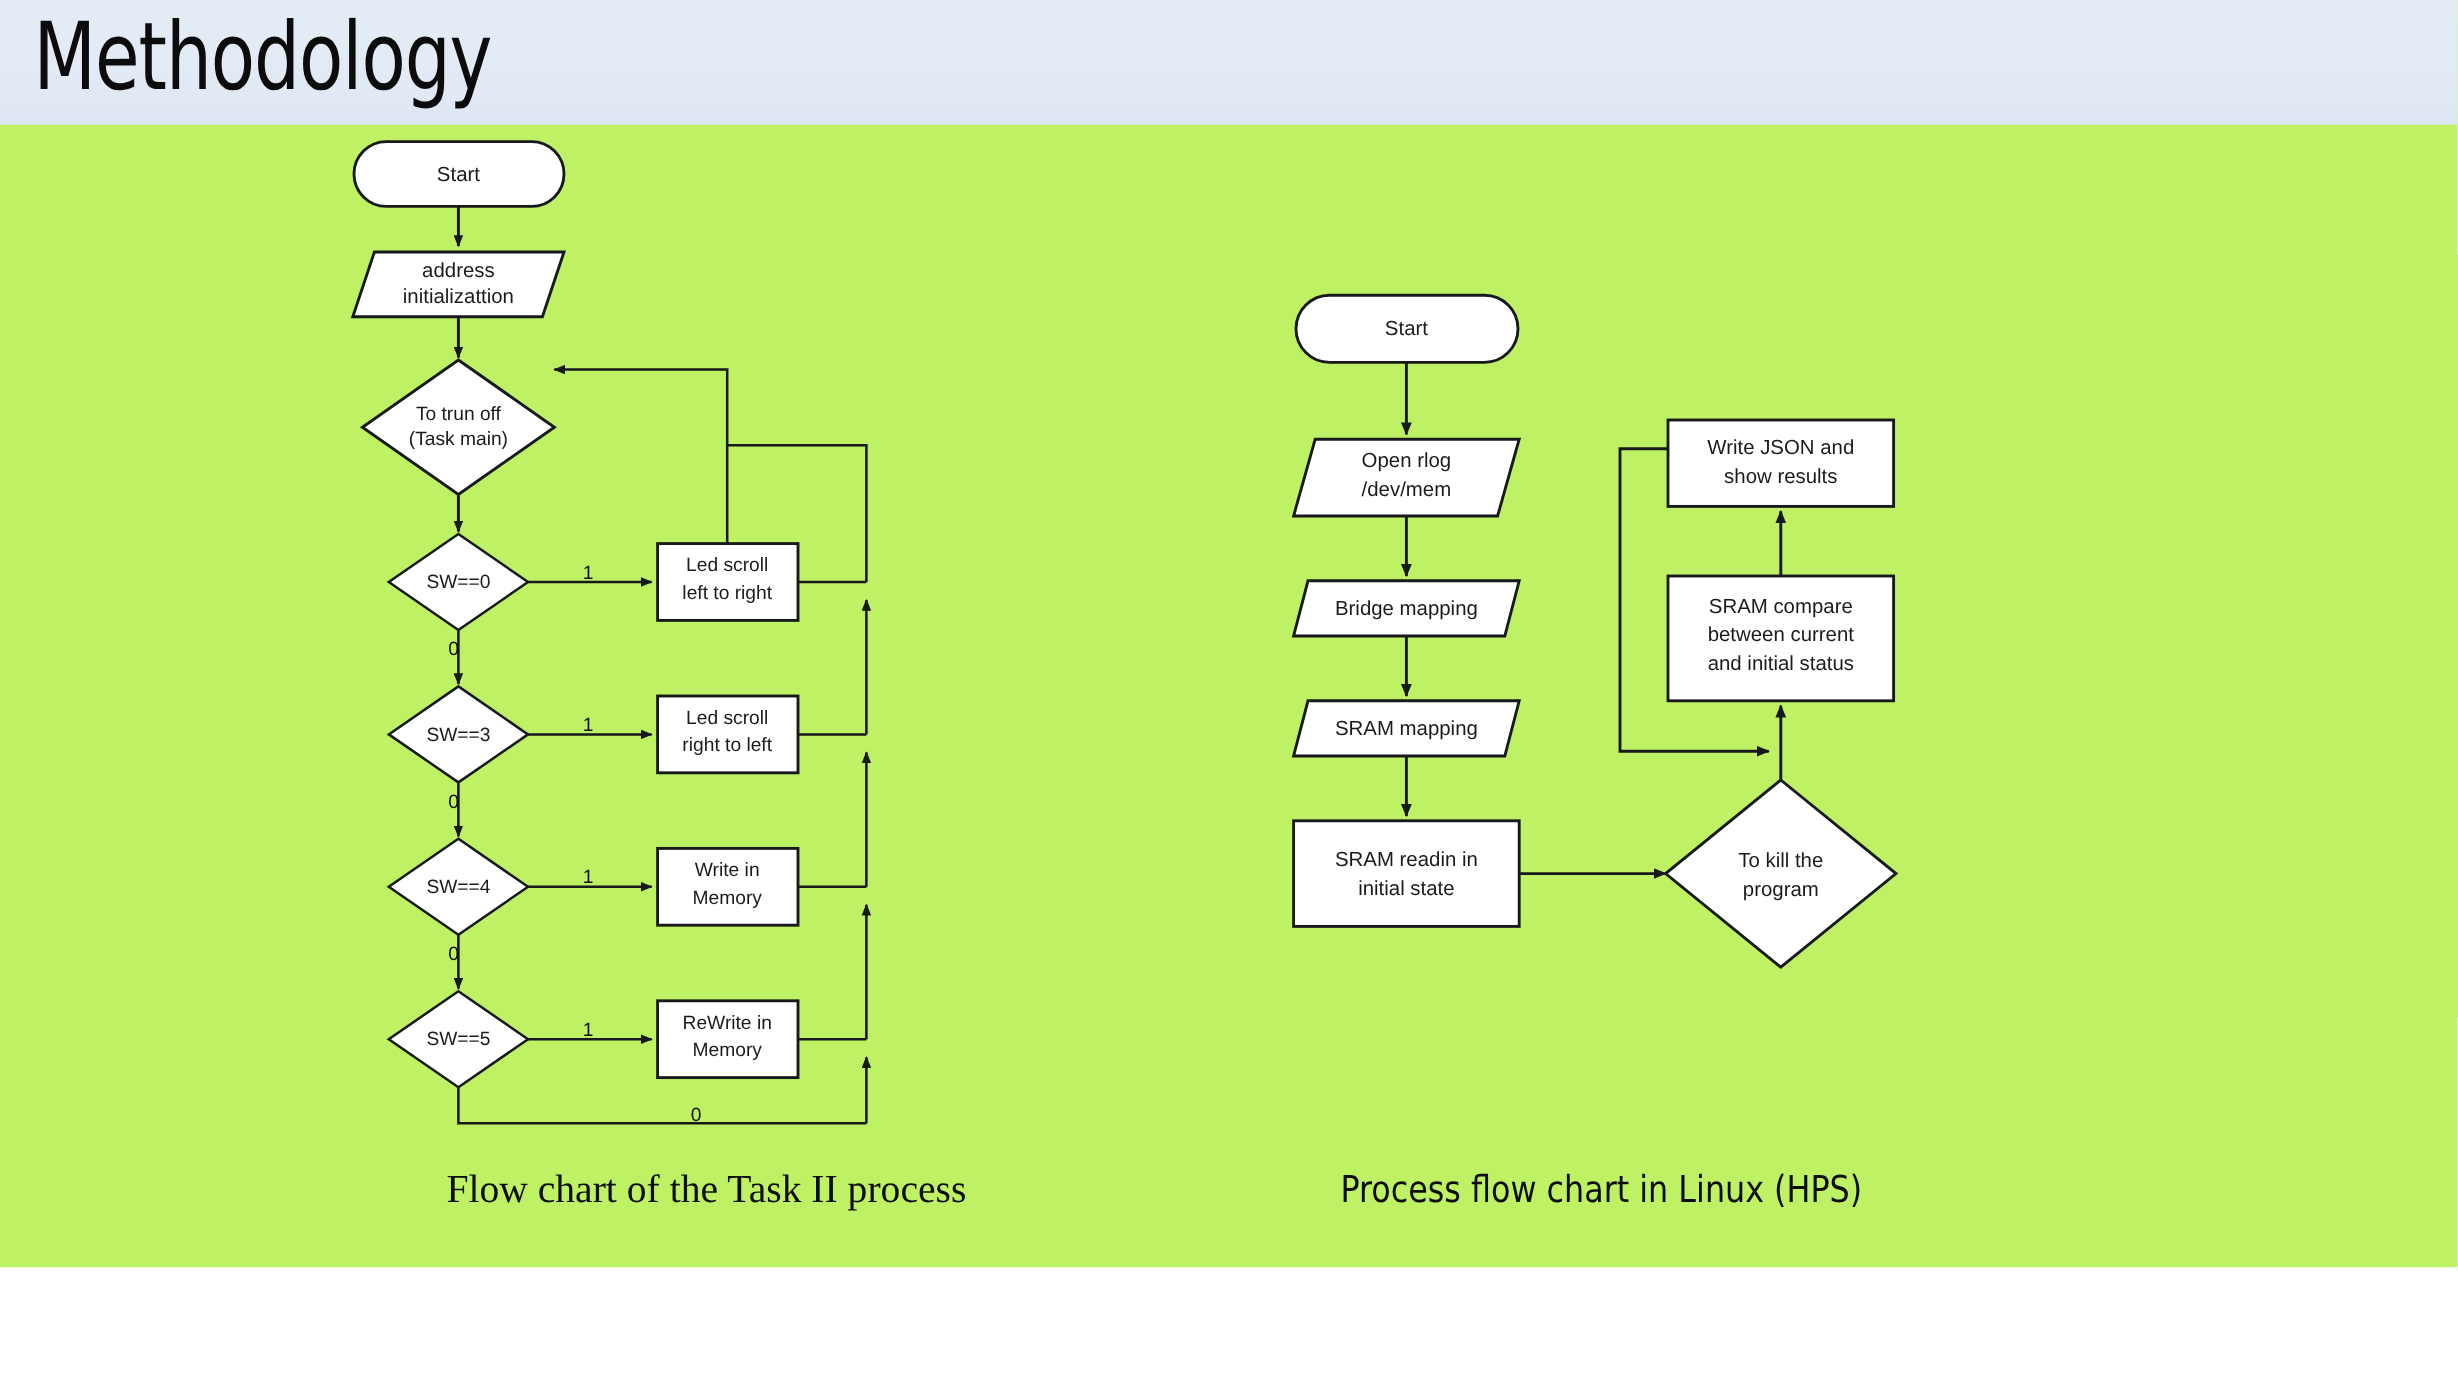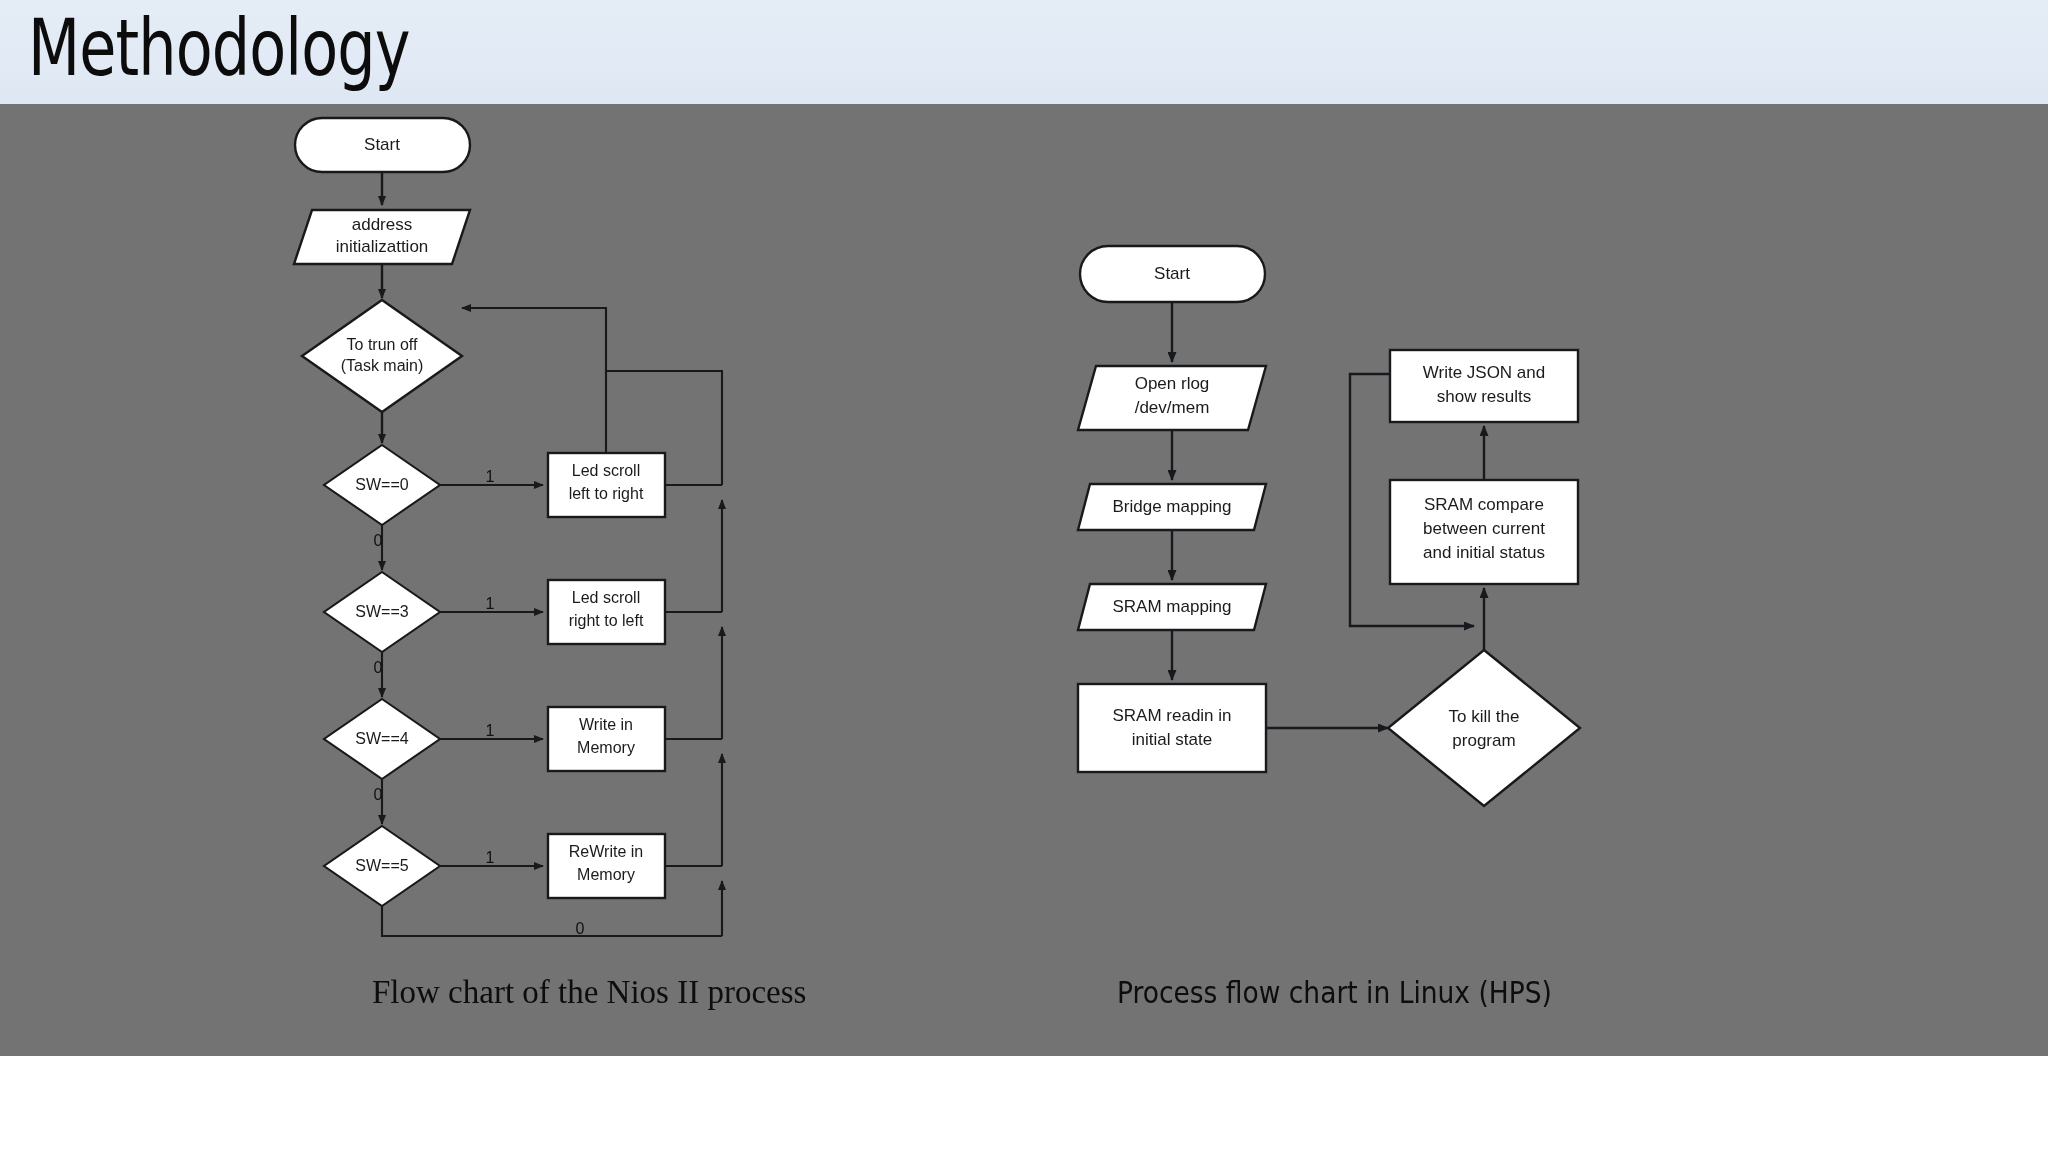--- a/index.html
+++ b/index.html
@@ -3,21 +3,21 @@
 <meta charset="utf-8">
 <style>
   html,body{margin:0;padding:0;}
   body{
     width:2048px;height:1152px;
     background:#ffffff;
     font-family:"Liberation Sans", sans-serif;
     overflow:hidden;
     position:relative;
   }
-  #slide{position:absolute;inset:0;background:#737373;}
+  #slide{position:absolute;inset:0;background:#bef264;}
 
   
   .header{
     position:absolute;left:0;top:0;width:2048px;height:104px;
     background:linear-gradient(180deg,#e4ecf6 0%,#e2eaf5 60%,#dde7f3 100%);
   }
   .header-title{
     position:absolute;left:28px;top:-4px;
     font-family:"DejaVu Sans Condensed","Liberation Sans",sans-serif;
     font-size:78px;font-weight:400;letter-spacing:-1px;color:#0c0c0c;
@@ -204,21 +204,21 @@
       <line class="conn" x1="414" y1="240" x2="414" y2="186" marker-end="url(#ar2)"></line>
 
       <rect class="shape" x="320" y="110" width="188" height="72"></rect>
       <text class="flow-text" x="414" y="134">Write JSON and</text>
       <text class="flow-text" x="414" y="158">show results</text>
 
       <polyline class="conn" points="320,134 280,134 280,386 404,386" marker-end="url(#ar2)"></polyline>
     </svg>
   </div>
 
-  <div class="caption caption-serif" style="left:372px;top:974px;">Flow chart of the Nios II process</div>
+  <div class="caption caption-serif" style="left:372px;top:974px;">Flow chart of the Task II process</div>
   <div class="caption caption-sans" style="left:1117px;top:974px;">Process flow chart in Linux (HPS)</div>
 
   <div class="footer">
 
     
     
 
     
     
 

